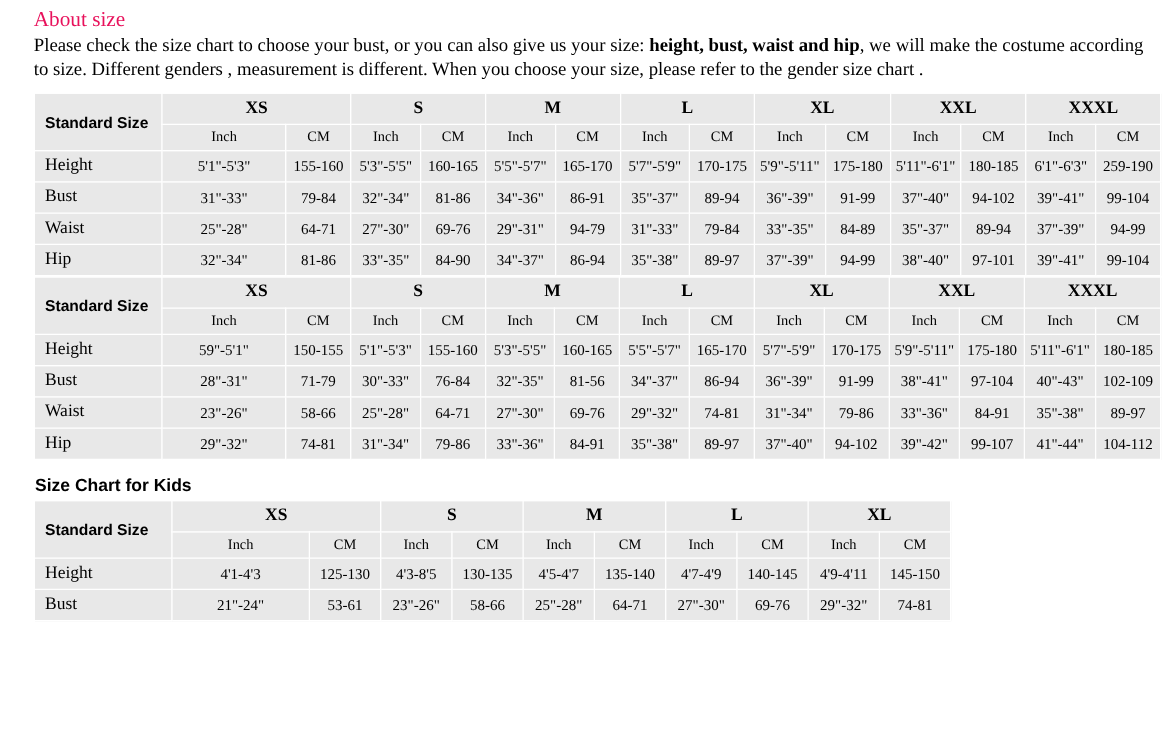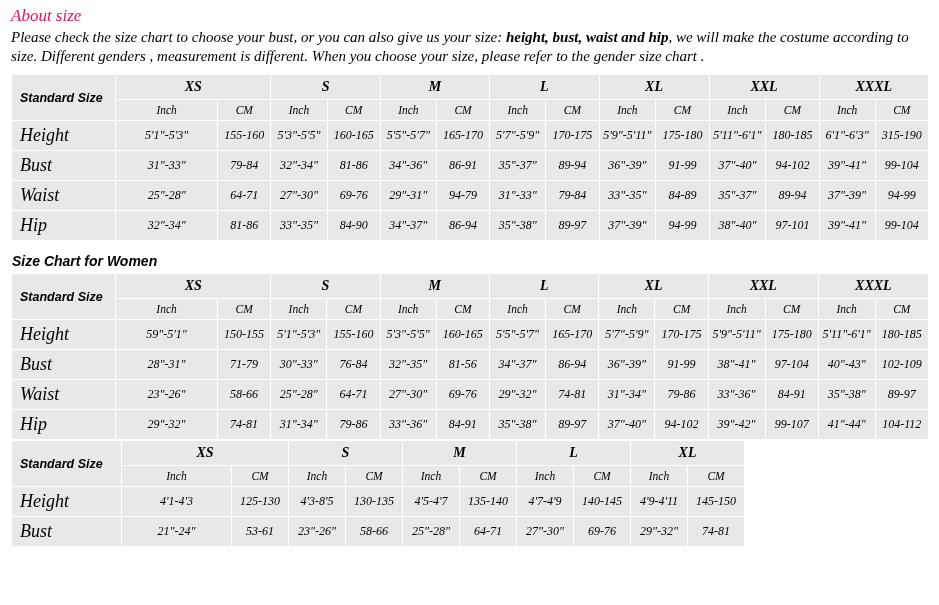--- a/index.html
+++ b/index.html
@@ -10,22 +10,21 @@
   body {
     width: 939px;
     height: 605px;
     font-family: "Liberation Serif", serif;
     color: #000000;
     overflow: hidden;
   }
   .page {
     width: 939px;
     box-sizing: border-box;
-    padding: 4px 10px 0 11px;
-    font-style: italic;
+    padding: 4px 10px 0 27px;
   }
   .about-title {
     color: #e8115b;
     font-size: 17px;
     font-family: "Liberation Serif", serif;
     margin: 2px 0 2px 0;
     line-height: 20px;
   }
   .intro {
     font-size: 15px;
@@ -67,21 +66,21 @@
     font-weight: bold;
     font-family: "Liberation Serif", serif;
     font-size: 14px;
   }
   table.sizechart .unit {
     font-size: 11.5px;
   }
   table.sizechart .rowlabel {
     text-align: left;
     padding-left: 8px;
-    font-size: 18px;
+    font-size: 14px;
   }
   .chart-men td:first-child, .chart-men th:first-child { width: 110px; }
   .chart-women td:first-child, .chart-women th:first-child { width: 110px; }
   .chart-kids td:first-child, .chart-kids th:first-child { width: 110px; }
   .chart-men .c, .chart-women .c { width: 57px; }
   .chart-kids .c { width: 57px; }
 </style>
 </head>
 <body>
 
@@ -127,21 +126,21 @@
           <td class="c">160-165</td>
           <td class="c">5'5"-5'7"</td>
           <td class="c">165-170</td>
           <td class="c">5'7"-5'9"</td>
           <td class="c">170-175</td>
           <td class="c">5'9"-5'11"</td>
           <td class="c">175-180</td>
           <td class="c">5'11"-6'1"</td>
           <td class="c">180-185</td>
           <td class="c">6'1"-6'3"</td>
-          <td class="c">315-190</td>
+          <td class="c">259-190</td>
         </tr>
         <tr>
           <td class="rowlabel">Bust</td>
           <td class="c">31"-33"</td>
           <td class="c">79-84</td>
           <td class="c">32"-34"</td>
           <td class="c">81-86</td>
           <td class="c">34"-36"</td>
           <td class="c">86-91</td>
           <td class="c">35"-37"</td>
@@ -183,21 +182,20 @@
           <td class="c">37"-39"</td>
           <td class="c">94-99</td>
           <td class="c">38"-40"</td>
           <td class="c">97-101</td>
           <td class="c">39"-41"</td>
           <td class="c">99-104</td>
         </tr>
       </tbody>
   </table>
 
-  <div class="section-title">Size Chart for Women</div>
   <table class="sizechart chart-women">
     <tbody id="women-body">
         <tr>
           <td class="hdr-std" rowspan="2">Standard Size</td>
           <td class="hdr-size" colspan="2">XS</td>
           <td class="hdr-size" colspan="2">S</td>
           <td class="hdr-size" colspan="2">M</td>
           <td class="hdr-size" colspan="2">L</td>
           <td class="hdr-size" colspan="2">XL</td>
           <td class="hdr-size" colspan="2">XXL</td>
@@ -283,20 +281,21 @@
           <td class="c">37"-40"</td>
           <td class="c">94-102</td>
           <td class="c">39"-42"</td>
           <td class="c">99-107</td>
           <td class="c">41"-44"</td>
           <td class="c">104-112</td>
         </tr>
       </tbody>
   </table>
 
+  <div class="section-title">Size Chart for Kids</div>
   <table class="sizechart chart-kids">
     <tbody id="kids-body">
         <tr>
           <td class="hdr-std" rowspan="2">Standard Size</td>
           <td class="hdr-size" colspan="2">XS</td>
           <td class="hdr-size" colspan="2">S</td>
           <td class="hdr-size" colspan="2">M</td>
           <td class="hdr-size" colspan="2">L</td>
           <td class="hdr-size" colspan="2">XL</td>
         </tr>

